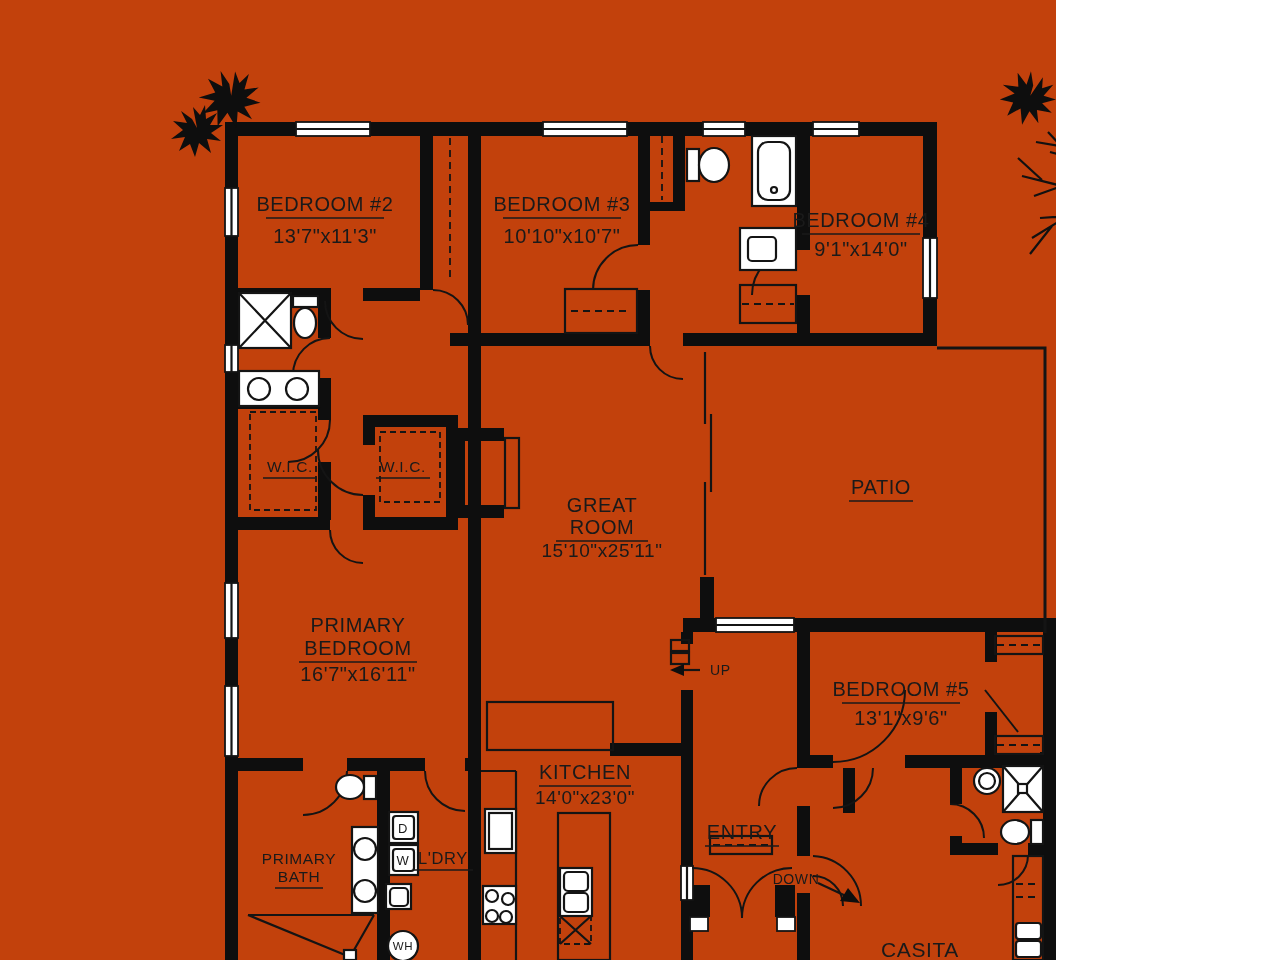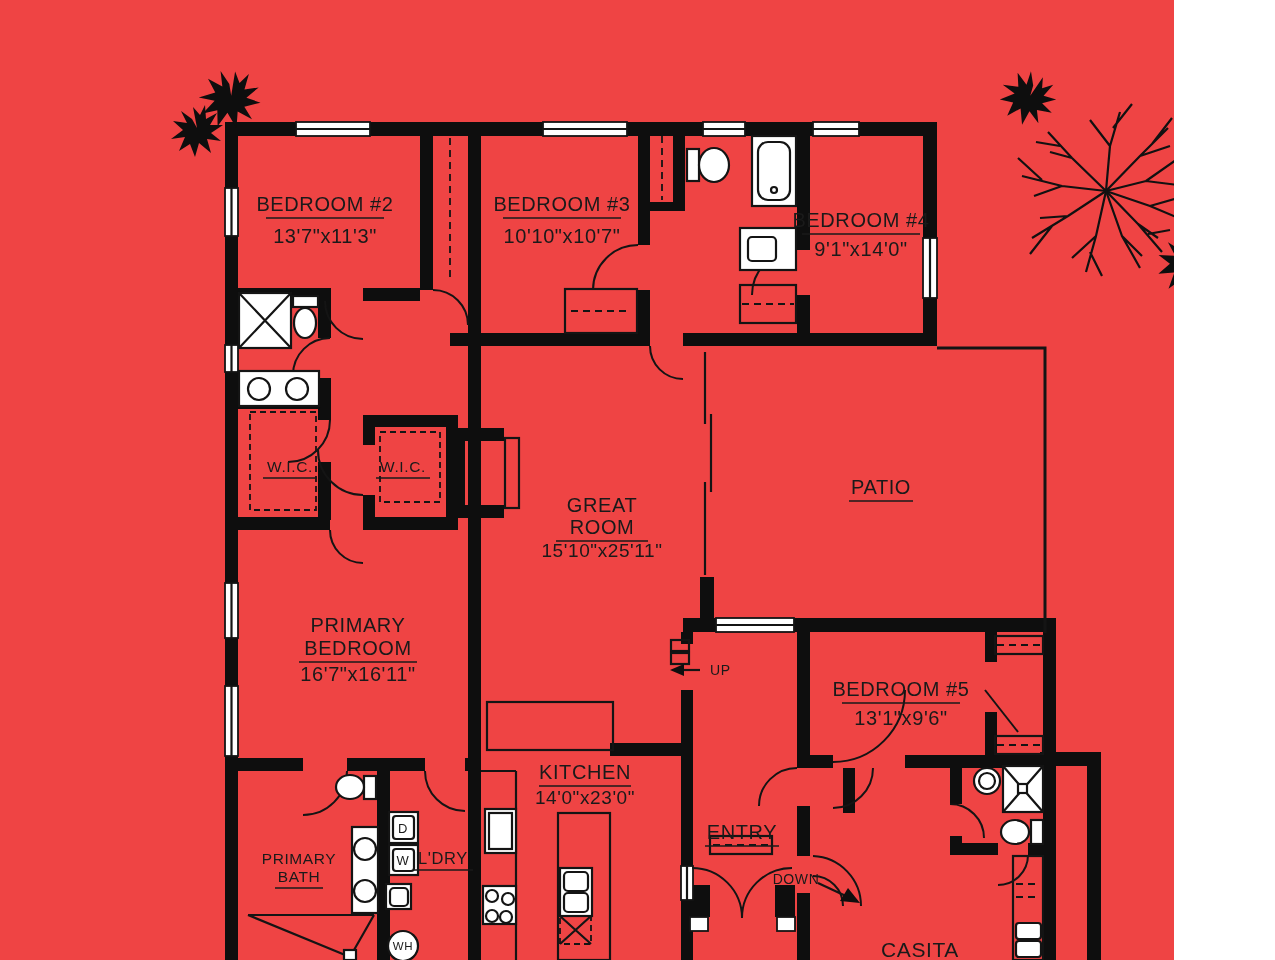--- a/index.html
+++ b/index.html
@@ -1,16 +1,16 @@
 <!DOCTYPE html>
 <html><head>
 <meta charset="utf-8">
 <style>
   html,body{margin:0;padding:0;background:#fff;}
-  .plan-wrap{position:relative;width:1174px;height:960px;background:#ef4444;overflow:hidden;}
+  .plan-wrap{position:relative;width:1056px;height:960px;background:#c2410c;overflow:hidden;}
   svg{position:absolute;left:0;top:0;}
   .wall{fill:#0e0e0e;stroke:none;}
   .thin{stroke:#141414;stroke-width:2.2;fill:none;}
   .thin3{stroke:#141414;stroke-width:3;fill:none;}
   .fix{stroke:#141414;stroke-width:2.2;fill:#fff;}
   .dash{stroke:#141414;stroke-width:1.8;fill:none;stroke-dasharray:7 5;}
   .dashrect{stroke:#141414;stroke-width:1.8;fill:none;stroke-dasharray:6 4;}
   .arc{stroke:#141414;stroke-width:2;fill:none;}
   .win{fill:#ffffff;stroke:#141414;stroke-width:1.8;}
   .lbl{font-family:"Liberation Sans",sans-serif;fill:#1a1a1a;letter-spacing:0.6px;}

